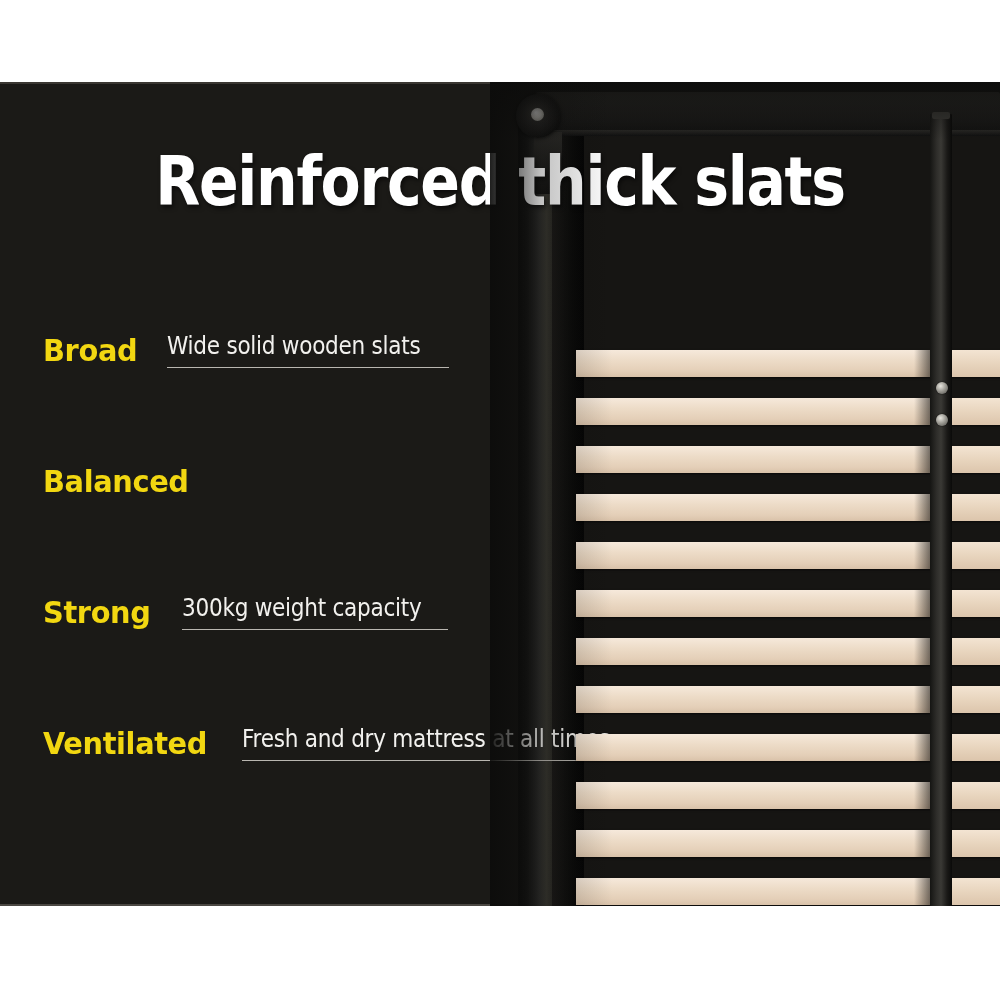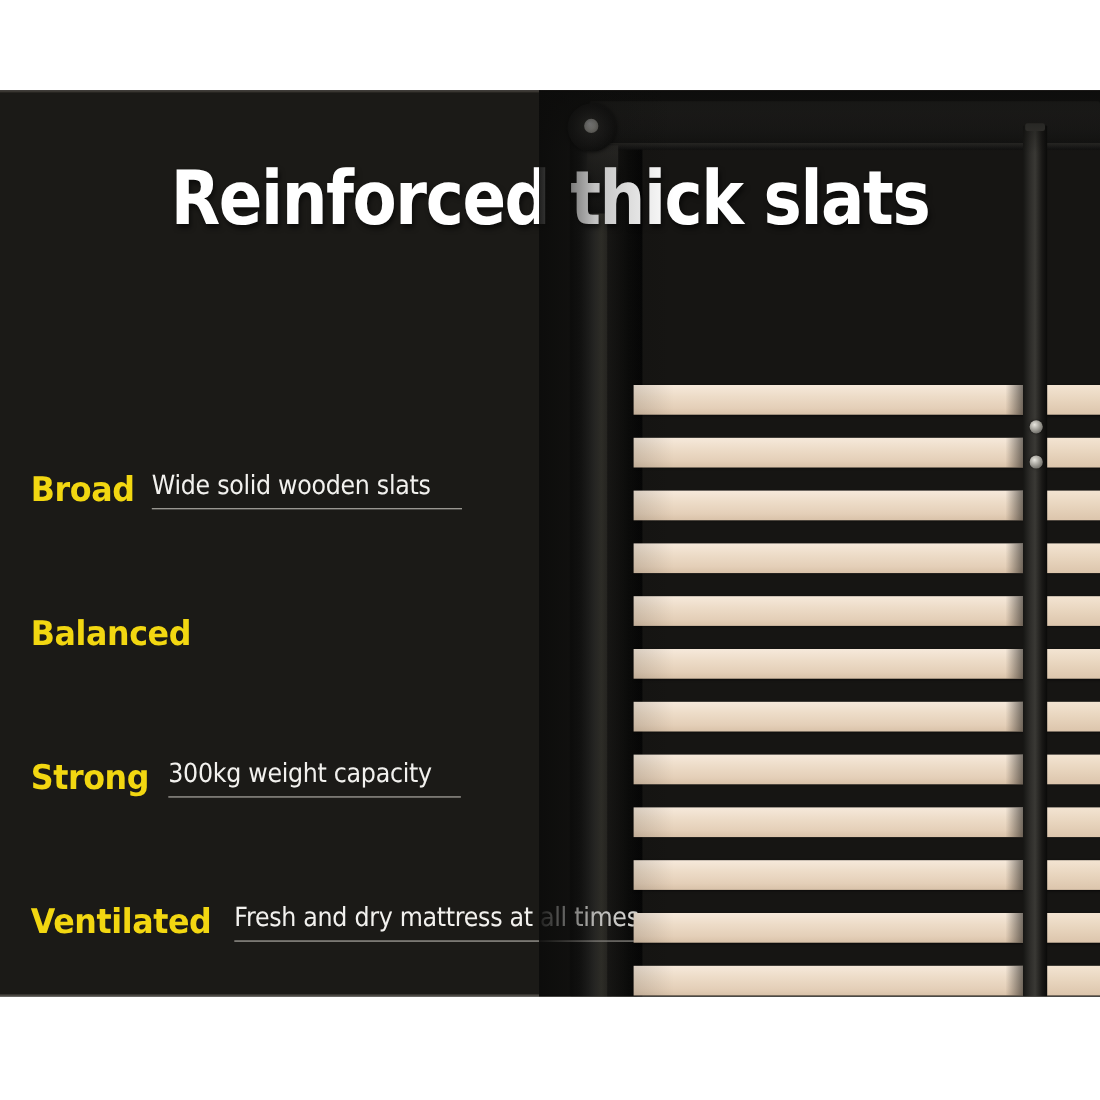--- a/index.html
+++ b/index.html
@@ -57,38 +57,38 @@
 
   
   .features {
     position: absolute;
     left: 0; top: 250px;
     width: 520px;
   }
   .feature {
     position: relative;
     display: flex;
-    align-items: flex-end;
-    padding-left: 28px;
+    align-items: flex-start;
+    padding-left: 43px;
     height: 131px;
   }
   .feature-term {
     color: #F2D711;
     font-family: "DejaVu Sans", sans-serif;
     font-weight: 700;
     font-size: 31px;
     letter-spacing: -0.4px;
     transform: scaleX(0.93);
     transform-origin: 0 50%;
     white-space: nowrap;
     flex: 0 0 auto;
   }
   .feature-desc-wrap {
     position: relative;
-    margin-left: 9px;
+    margin-left: 23px;
     flex: 0 0 auto;
     padding-bottom: 7px;
     border-bottom: 1.6px solid #b9b6b0;
   }
   .feature-desc {
     color: #f2f1ee;
     font-family: "DejaVu Sans", sans-serif;
     font-weight: 400;
     font-size: 24px;
     letter-spacing: -0.3px;

